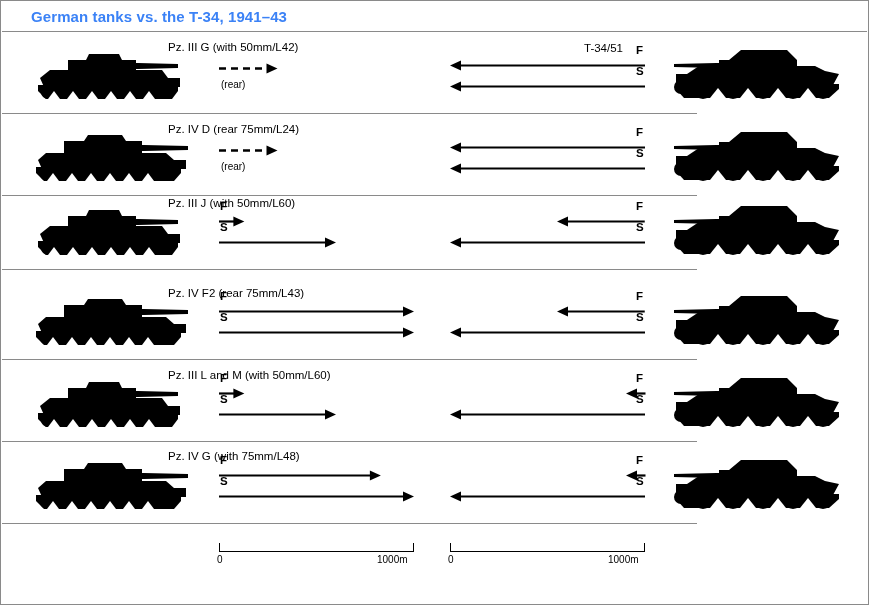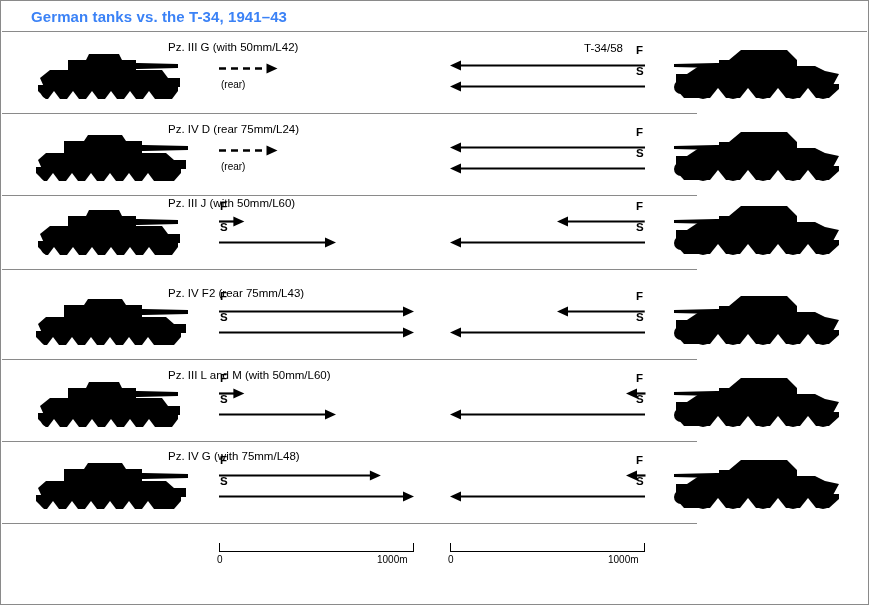--- a/index.html
+++ b/index.html
@@ -114,21 +114,21 @@
 </style>
 </head>
 <body>
 
 <div id="page">
 
   <div class="title-bar">
     <div class="title-text">German tanks vs. the T-34, 1941–43</div>
   </div>
 
-  <div class="lbl-t3476">T-34/58</div>
+  <div class="lbl-t3476">T-34/51</div>
 
   <div id="rows-host">
       <div class="row" style="top: 31px;">
         <div class="tank tank-left">
           <svg width="165" height="62" viewBox="0 0 165 62" xmlns="http://www.w3.org/2000/svg">
     <g fill="#000">
       <path d="M44 18 h18 l3 -6 h30 l3 6 h14 v3 h2 l40 1 v4 l-40 1 h-2 v4 H44 z"></path>
       <path d="M26 28 h112 l6 8 h12 v9 H20 l-4 -9 z"></path>
       <path d="M14 43 h140 v6 l-6 8 H22 l-8 -8 z"></path>
       <circle cx="24" cy="50" r="7"></circle>

